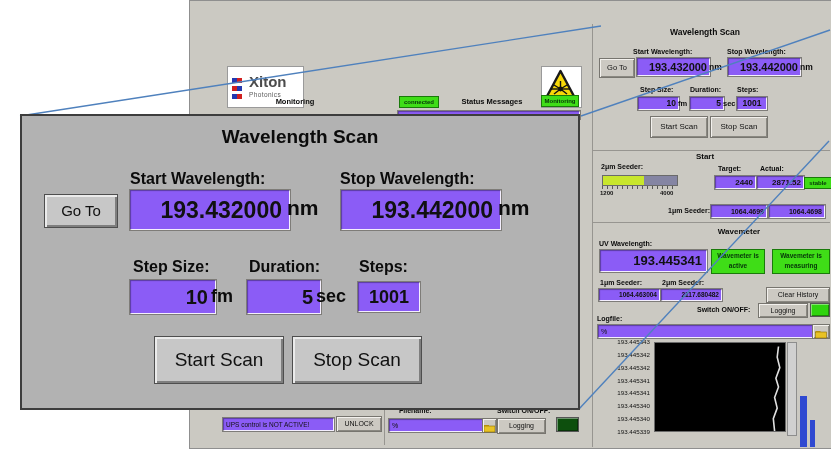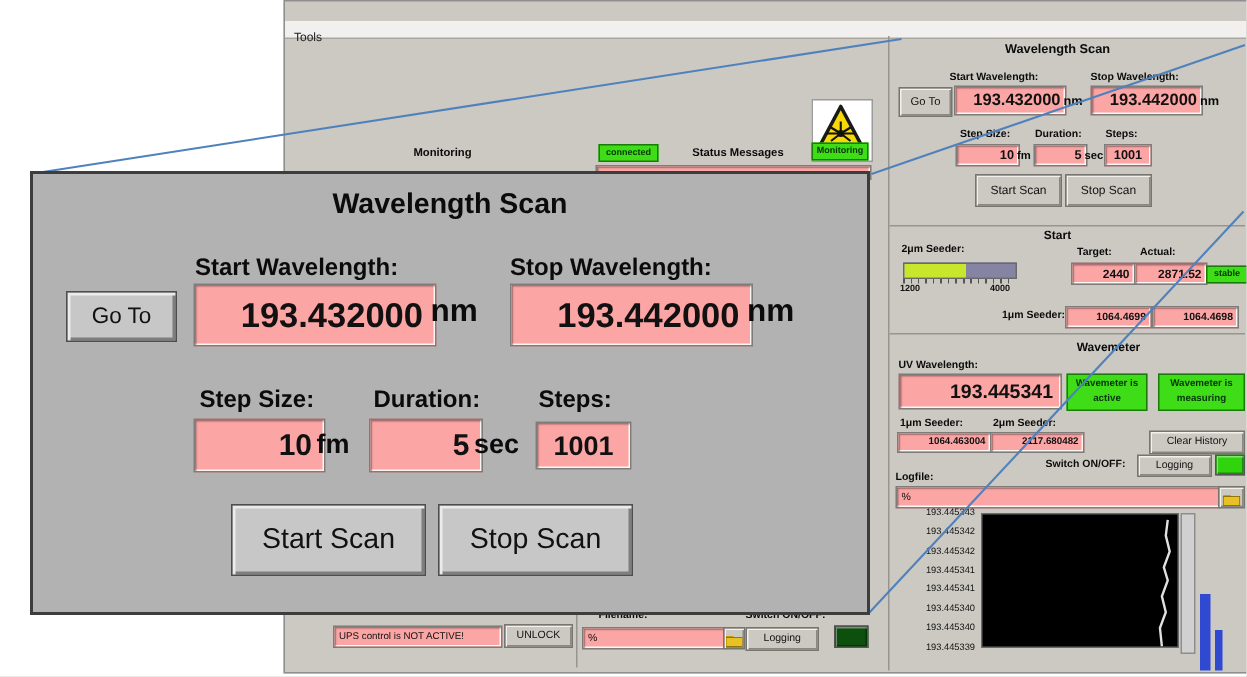--- a/index.html
+++ b/index.html
@@ -8,21 +8,21 @@
   .abs{position:absolute;}
   
   .win{background:#cbc9c2;border:1px solid #8f8f8f;}
   .titlebar{background:#f6f5f4;border-bottom:1px solid #d6d4d0;}
   .titletext{font-size:7.5px;color:#333;line-height:13px;white-space:nowrap;}
   .winbtn{font-size:8px;color:#444;line-height:13px;text-align:center;width:14px;}
   .menubar{background:#f1f0ee;border-bottom:1px solid #a9a7a0;}
   .menuitem{font-size:8px;color:#222;line-height:11px;padding:0 6px;display:inline-block;}
   
   .lbl{font-weight:bold;color:#0b0b0b;white-space:nowrap;}
-  .fld{background:#fca5a5;border:1px solid #7e7c78;
+  .fld{background:#8b5cf6;border:1px solid #7e7c78;
        box-shadow:inset 1px 1px 1px rgba(0,0,0,.35), inset -1px -1px 0 rgba(255,255,255,.9);
        white-space:nowrap;overflow:hidden;}
   .num{text-align:right;font-weight:bold;}
   .btn{background:#ccc9c2;border:1px solid #77756f;text-align:center;font-weight:normal;color:#111;
        box-shadow:inset 1px 1px 0 #f3f1ed, inset -1px -1px 0 #8a8881;cursor:pointer;}
   .btn-big{background:#c7c7c7;border:1px solid #4e4e4e;
        box-shadow:inset 2px 2px 0 #ebebeb, inset -2px -2px 0 #7e7e7e;}
   .badge{background:#3fdd17;border:1px solid #1a7a0a;color:#06340a;font-weight:bold;
          text-align:center;overflow:hidden;}
   .led{border:1px solid #555;box-shadow:inset 1px 1px 0 rgba(255,255,255,.4), inset -1px -1px 0 rgba(0,0,0,.35);}
@@ -39,25 +39,31 @@
   .sq{width:5px;height:5px;display:inline-block;}
 </style>
 </head>
 <body>
 
 <div id="app">
 
   <div class="abs win" style="left:189px;top:0;width:641px;height:447px;">
 
 
-    <div class="abs menubar" style="left:0;top:13px;right:0;height:11px;">
-      <span class="menuitem">Tools</span>
+  </div>
+
+  <div class="abs" style="left:227px;top:66px;width:75px;height:40px;background:#fff;border:1px solid #9a9a9a;">
+    <div class="abs" style="left:4px;top:8px;width:14px;height:20px;line-height:6px;">
+      <span class="sq" style="background:#2438b0;"></span><span class="sq" style="background:#d02020;"></span>
+      <span class="sq" style="background:#d02020;"></span><span class="sq" style="background:#2438b0;"></span>
+      <span class="sq" style="background:#2438b0;"></span><span class="sq" style="background:#d02020;"></span>
     </div>
-  </div>
-
+    <div class="abs" style="left:21px;top:6px;font-weight:bold;font-size:15px;color:#4c4c4c;">Xiton</div>
+    <div class="abs" style="left:21px;top:24px;font-size:6.5px;color:#5a5a5a;letter-spacing:.4px;">Photonics</div>
+  </div>
 
 
   <div class="abs" style="left:541px;top:66px;width:39px;height:40px;background:#fff;border:1px solid #9a9a9a;">
     <svg width="37" height="38" viewBox="0 0 37 38">
       <polygon points="18.5,4 34,33 3,33" fill="#f7d808" stroke="#1a1a1a" stroke-width="2.4" stroke-linejoin="round"></polygon>
       <g stroke="#111" stroke-width="1.4">
         <line x1="18.5" y1="22" x2="18.5" y2="14"></line>
           <line x1="18.5" y1="22" x2="12" y2="18"></line>
         <line x1="18.5" y1="22" x2="25" y2="18"></line>
           <line x1="18.5" y1="22" x2="12" y2="27"></line>

